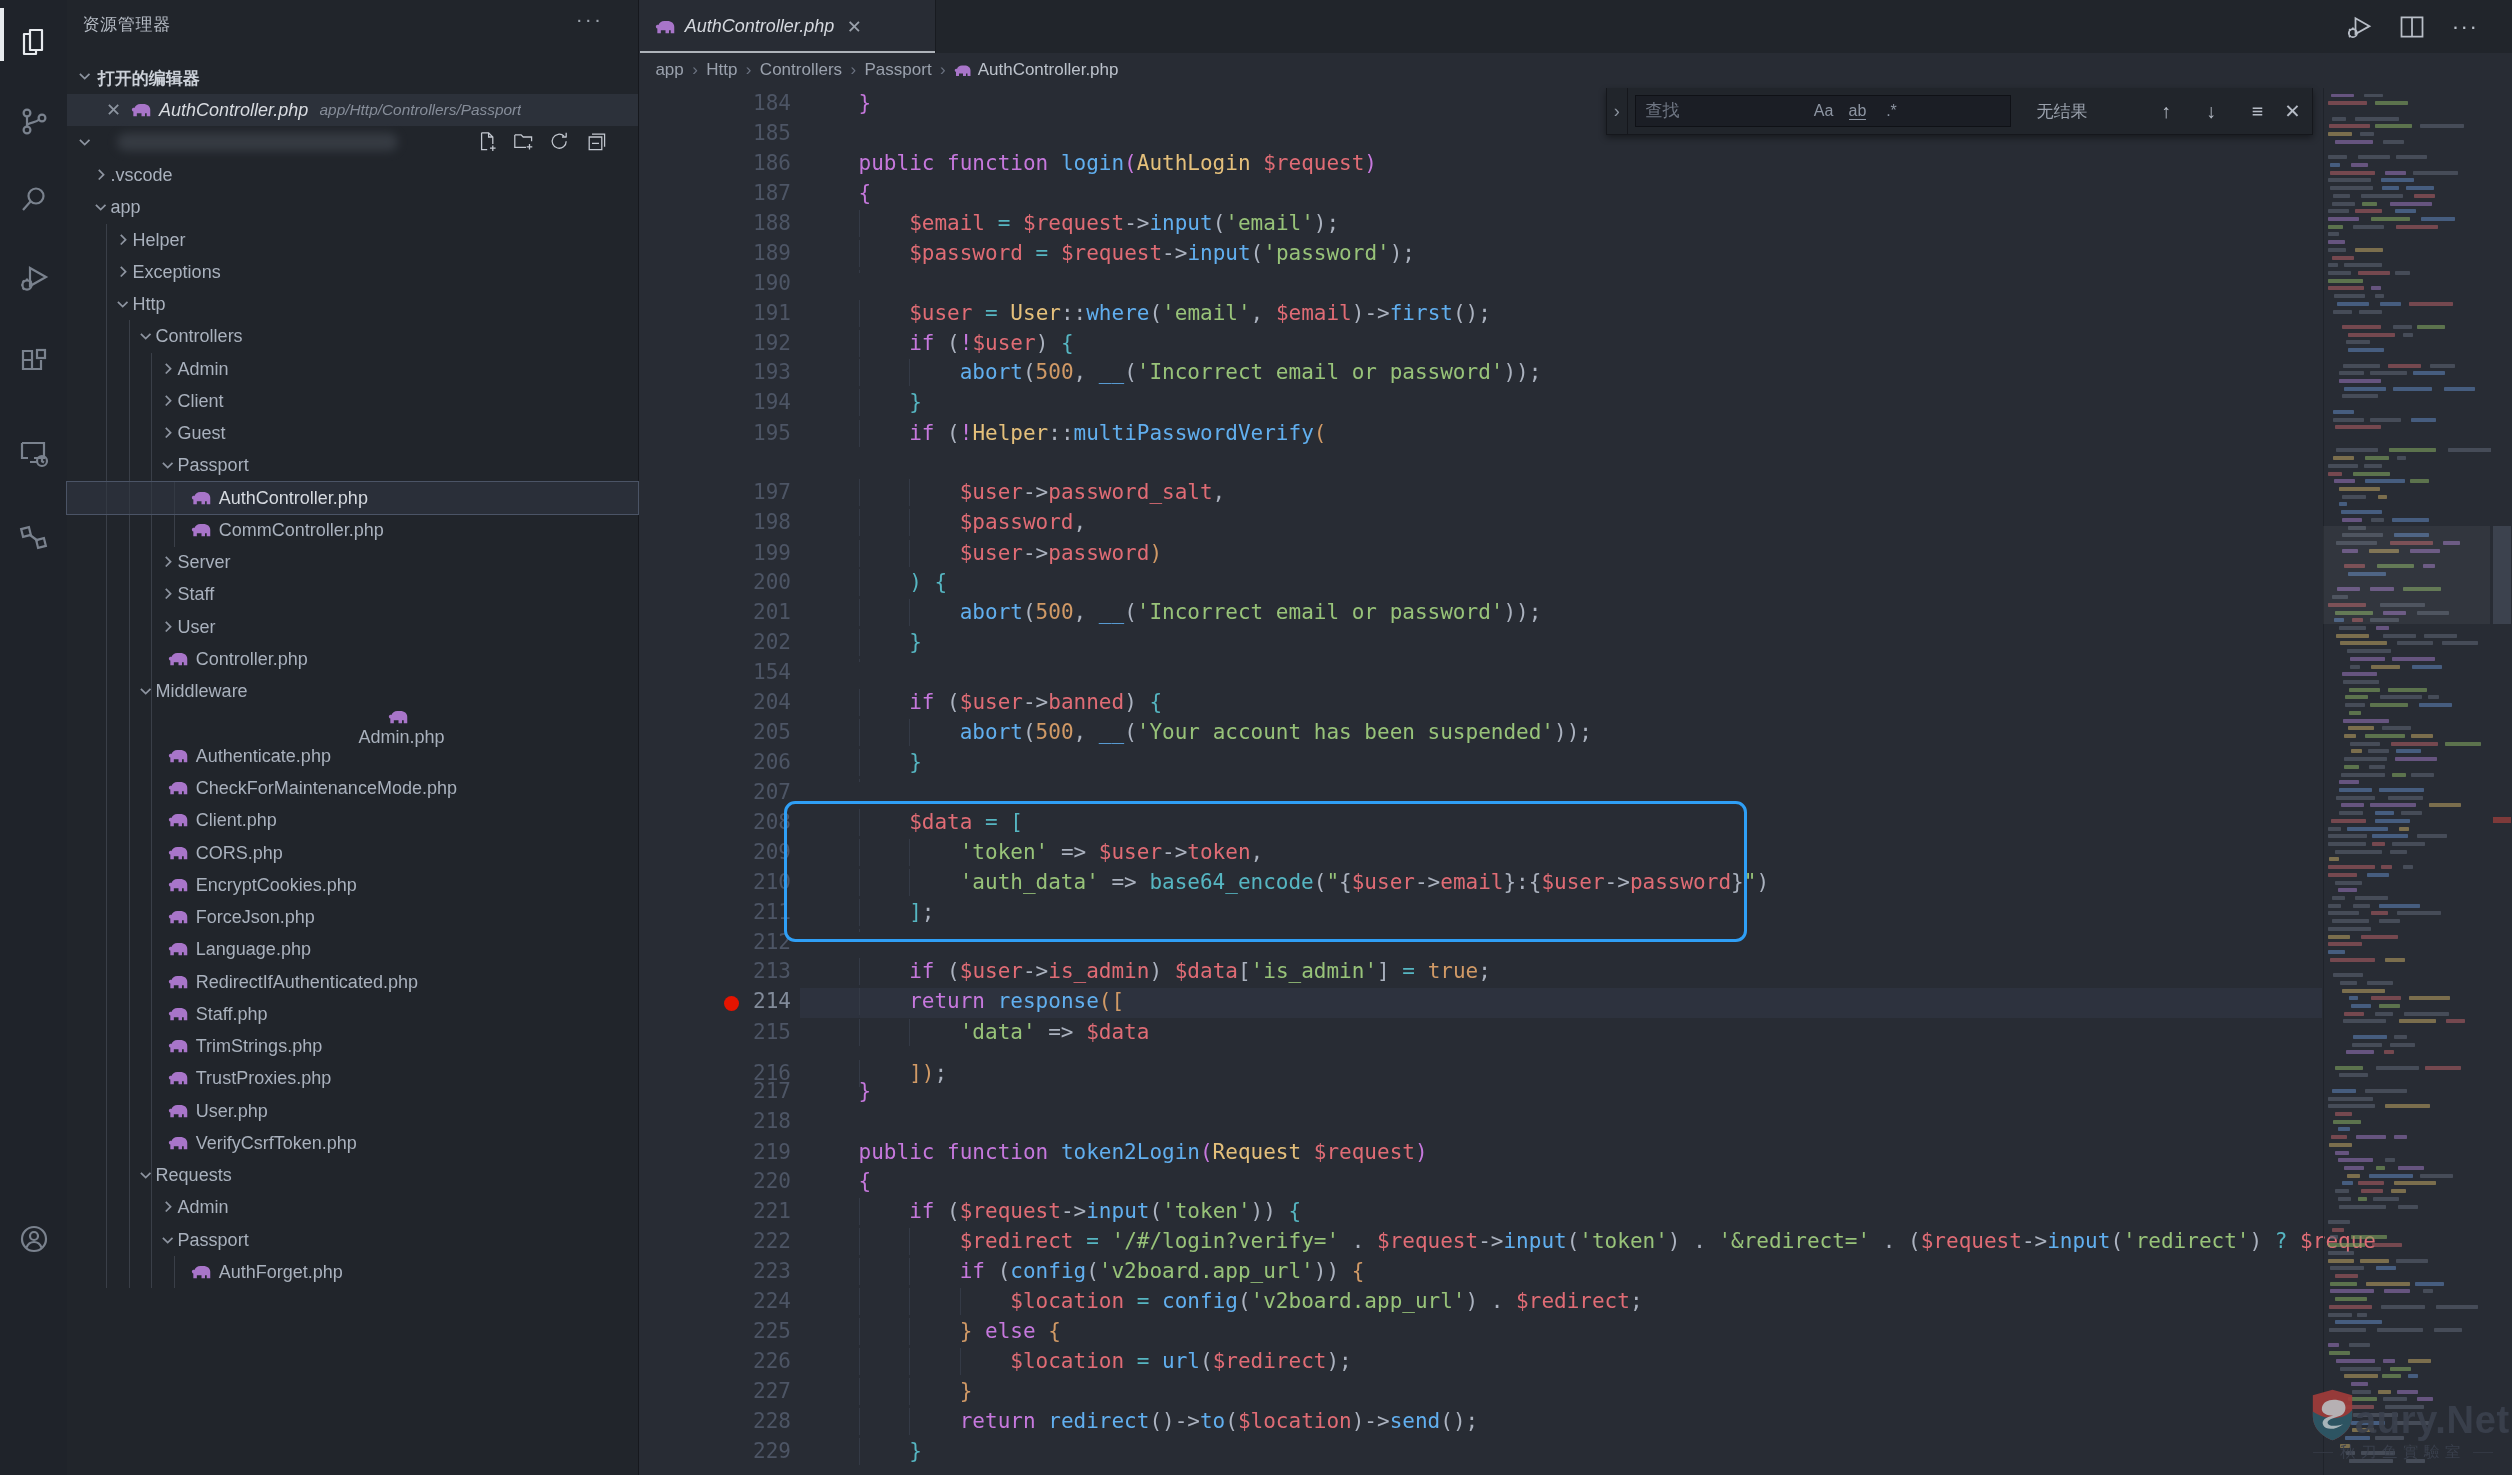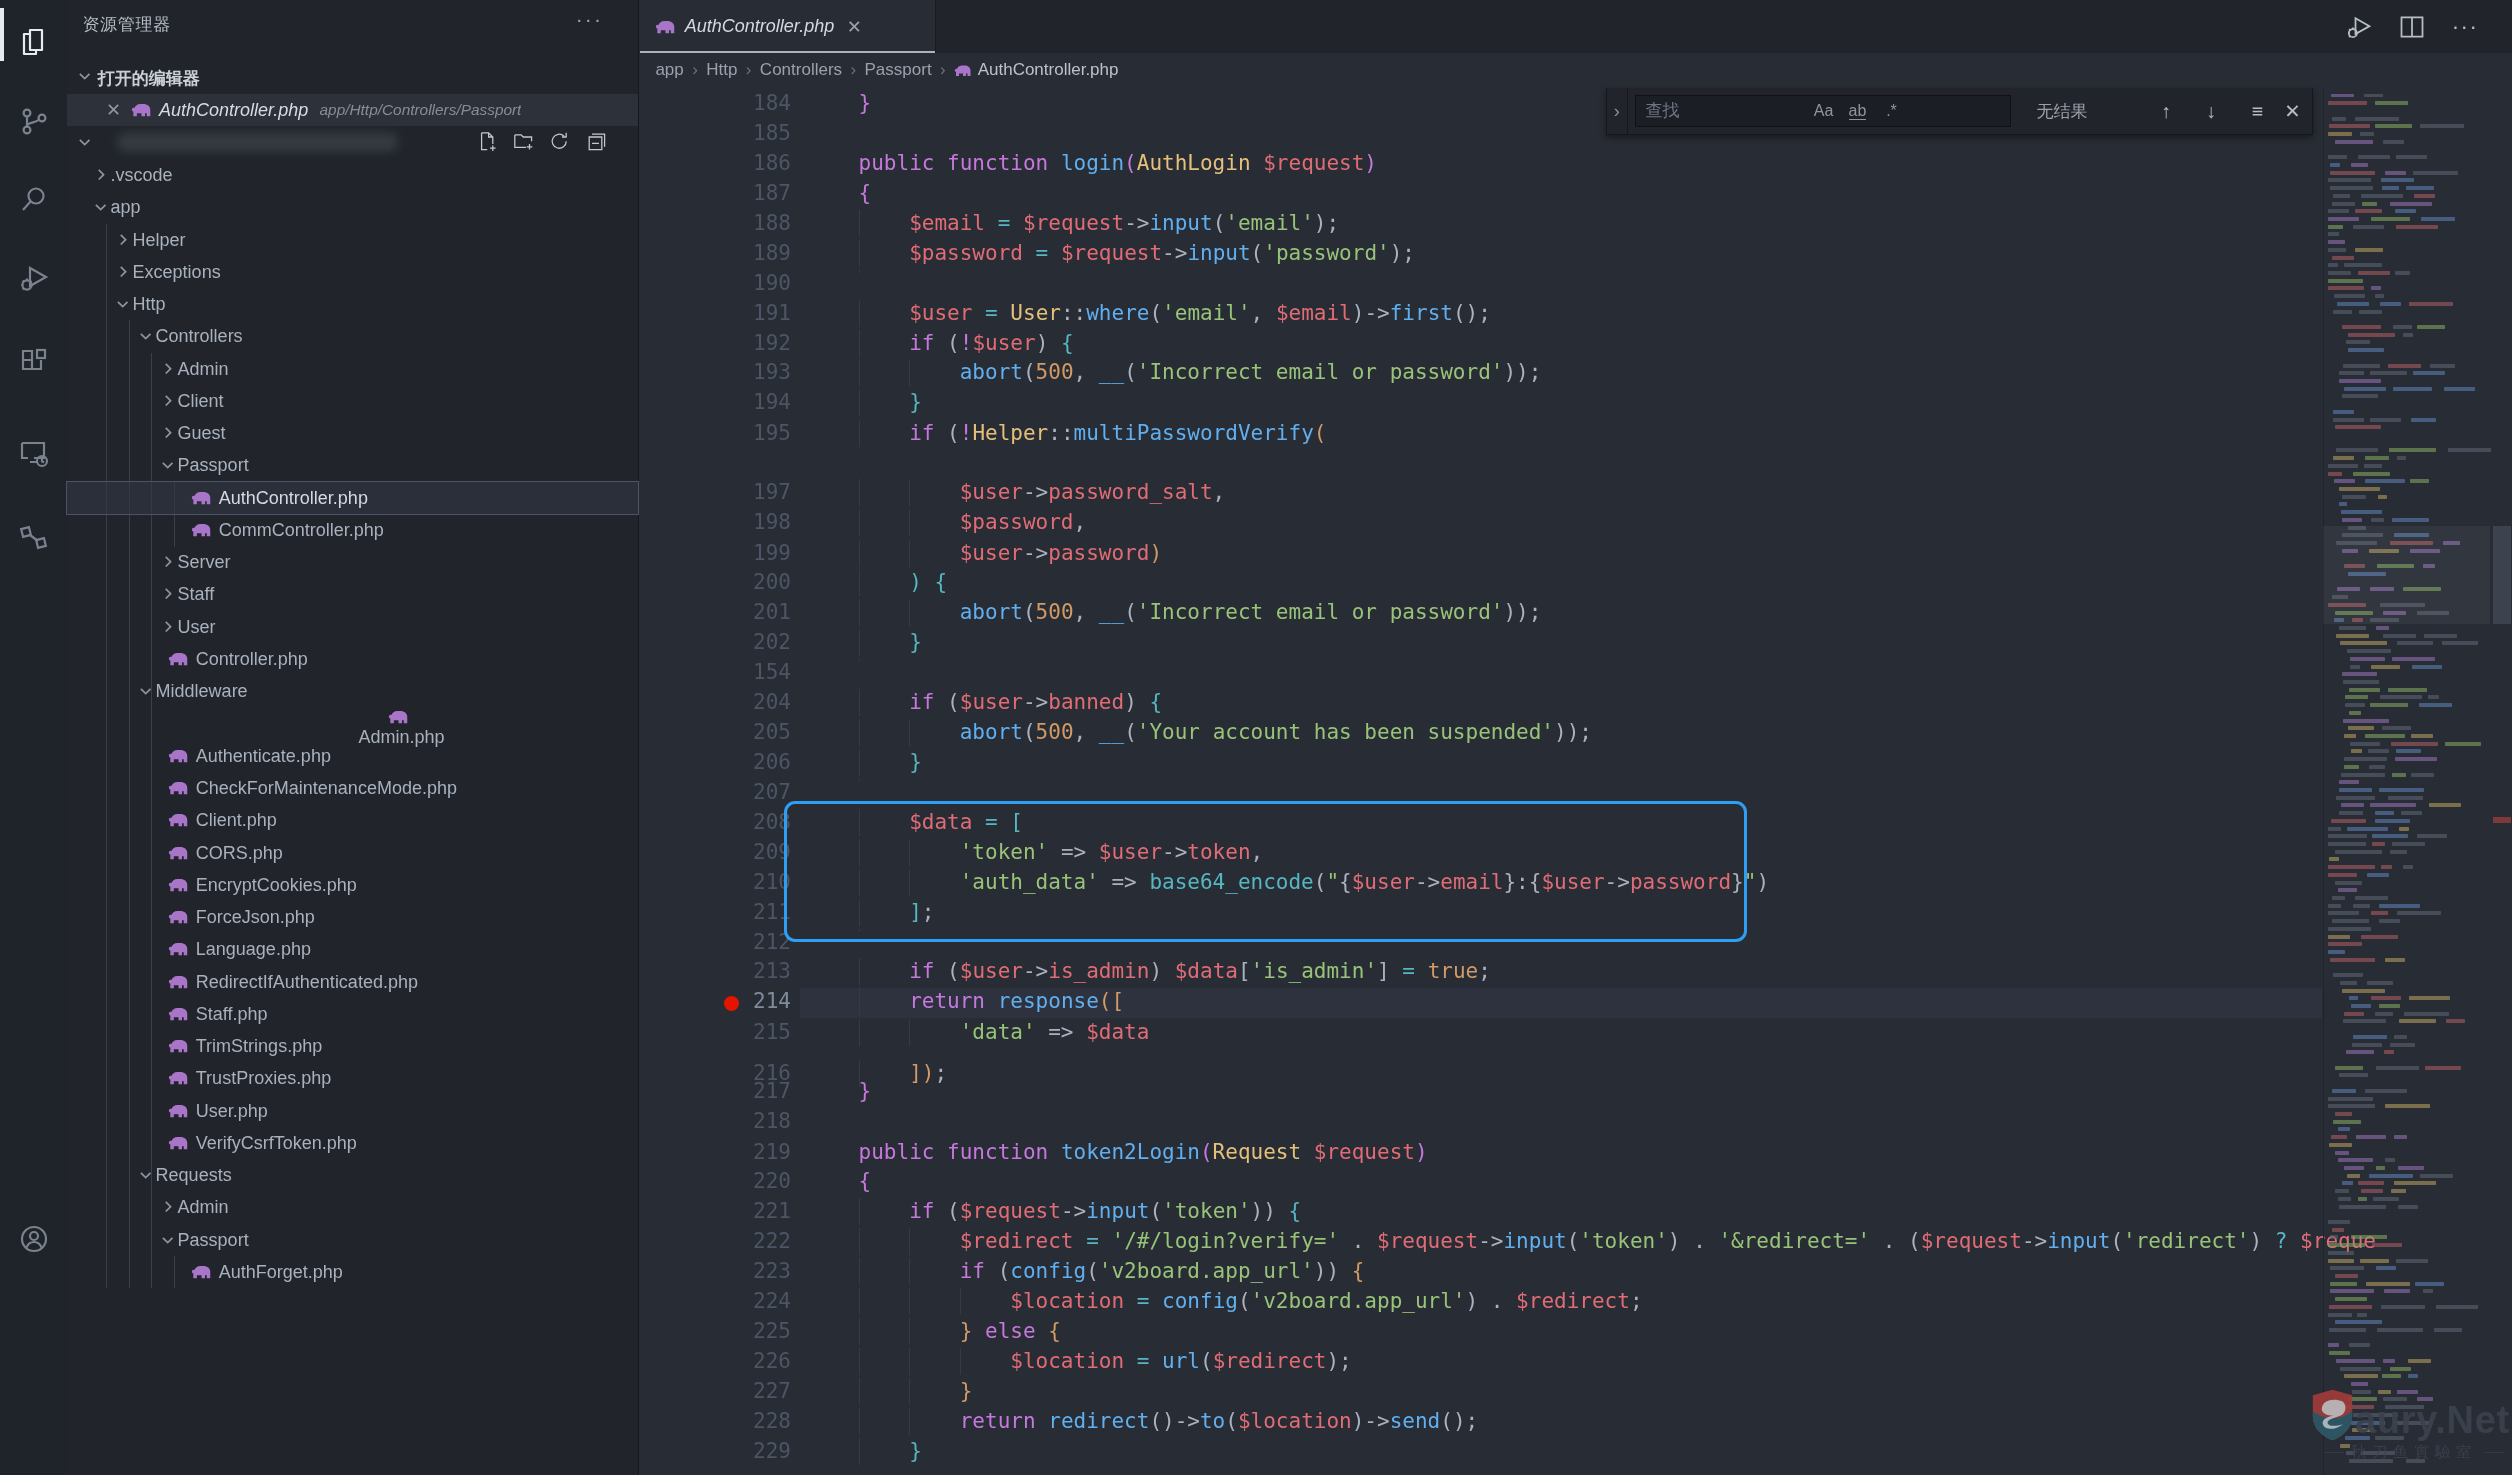--- a/index.html
+++ b/index.html
@@ -75,21 +75,21 @@
   
   #minimap{position:absolute;left:1683px;top:88px;width:167px;bottom:0;border-left:1.4px solid #1f232a;overflow:hidden;}
   .mm-seg{position:absolute;height:3.5px;border-radius:0.7px;}
   #mm-slider{position:absolute;left:1683px;top:526px;width:167px;height:98px;background:rgba(255,255,255,.05);}
   #scrollbar{position:absolute;left:1852px;top:88px;width:21px;bottom:0;}
   #sb-thumb{position:absolute;left:1.4px;top:438px;width:18px;height:98px;background:rgba(110,120,140,.30);}
   #sb-mark{position:absolute;left:1.4px;top:729px;width:18px;height:5.6px;background:#7e3a3a;}
   
   #watermark{position:absolute;left:2312px;top:1389px;width:189px;height:77px;opacity:.92;}
   #wm-text{position:absolute;left:43px;top:9.8px;font-size:38px;font-weight:700;color:#3b414e;letter-spacing:0.7px;font-family:"Liberation Sans",sans-serif;}
-  #wm-sub{position:absolute;left:12px;top:53px;width:180px;display:flex;align-items:center;gap:7px;color:#3b414e;}
+  #wm-sub{position:absolute;left:1px;top:53px;width:180px;display:flex;align-items:center;gap:7px;color:#3b414e;}
   #wm-sub .wline{flex:1;height:1.4px;background:#343a45;}
   #wm-sub .wchars{font-size:15.4px;letter-spacing:5.6px;white-space:nowrap;}
 </style>
 </head>
 <body>
 
 <div id="root">
 
   <div id="activitybar">
     <div id="ab-indicator"></div>

